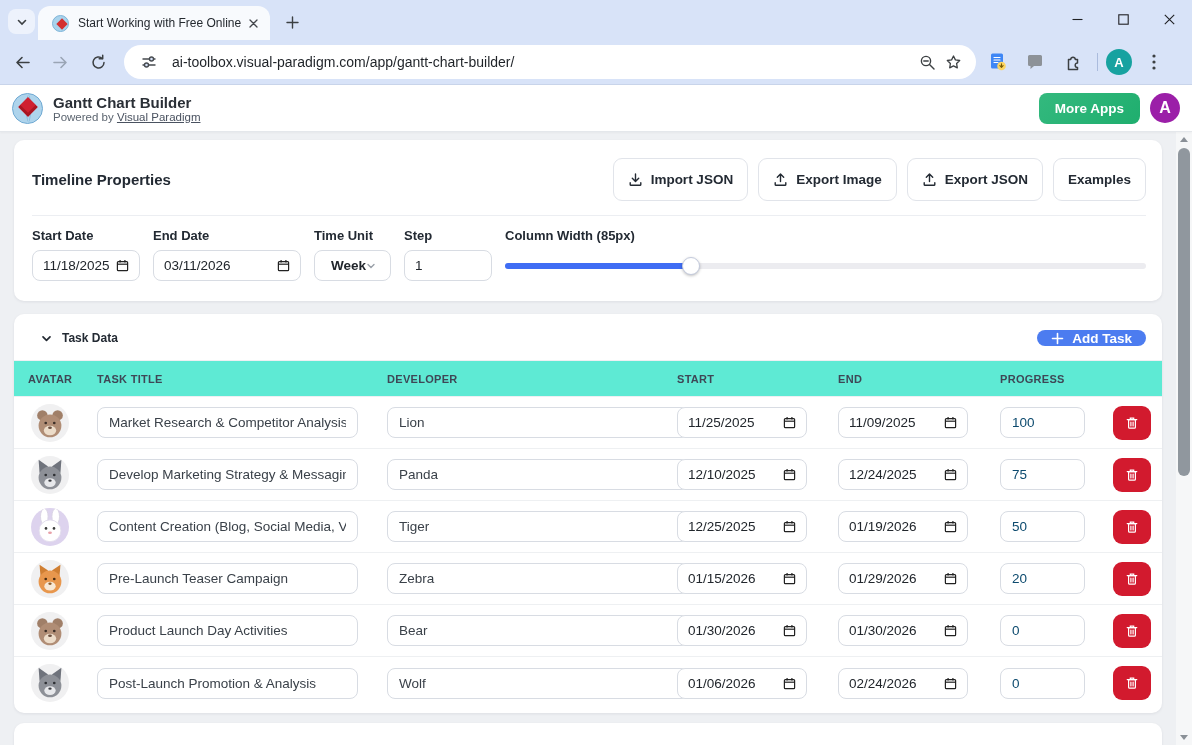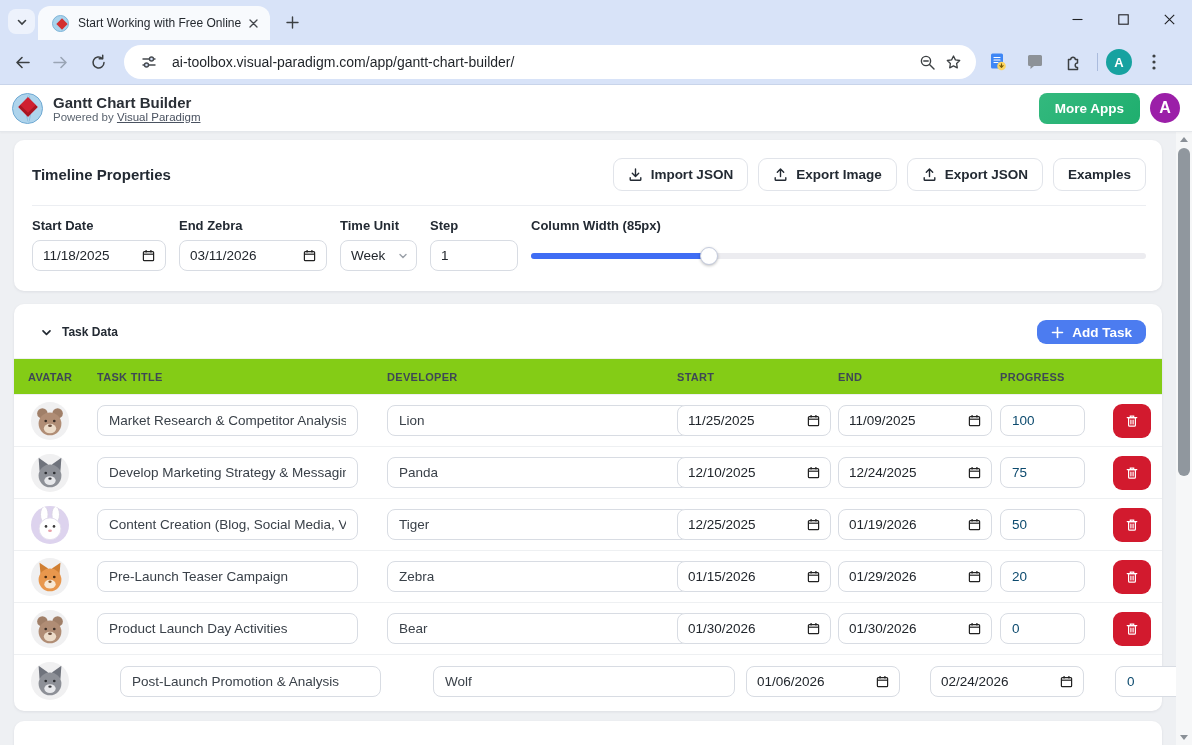--- a/index.html
+++ b/index.html
@@ -53,58 +53,58 @@
 
   .content { position:absolute; left:0; top:47px; width:1176px; height:613px; overflow:hidden; padding:8px 14px 0 14px; }
   .card { background:#fff; border-radius:10px; box-shadow:0 1px 3px rgba(20,30,50,.08); }
 
   
   .card-timeline { padding:18px 16px 20px 14px; }
   .tl-top { display:flex; align-items:center; }
   .tl-heading { font-size:15px; font-weight:bold; color:#232a33; margin-left:4px; }
   .tl-buttons { margin-left:auto; display:flex; gap:10px; }
   .btn-outline { display:flex; align-items:center; gap:8px; background:#fff; border:1px solid #e1e4ea; border-radius:9px;
-    height:33px; padding:0 14px; font-size:13.5px; font-weight:bold; color:#232a33; cursor:pointer;
+    height:43px; padding:0 14px; font-size:13.5px; font-weight:bold; color:#232a33; cursor:pointer;
     font-family:"Liberation Sans",sans-serif; }
   .tl-divider { height:1px; background:#eceef2; margin:14px 0 12px 4px; }
   .tl-form { display:flex; align-items:flex-start; gap:13px; padding-left:4px; }
   .field label { display:block; font-size:13px; font-weight:bold; color:#232a33; margin-bottom:7px; }
   .inp, .datefield, .selectfield { height:31px; border:1px solid #d8dce3; border-radius:8px; background:#fff;
     font-size:13.5px; color:#21262c; font-family:"Liberation Sans",sans-serif; }
   .inp { padding:0 10px; }
   .datefield { display:flex; align-items:center; justify-content:space-between; padding:0 10px; cursor:text; }
-  .selectfield { display:flex; align-items:center; justify-content:space-between; padding:0 8px 0 10px; cursor:pointer; }
-  .w-start { width:134px; } .w-end { width:148px; } .w-unit { width:77px; } .w-step { width:88px; }
+  .selectfield { display:flex; align-items:center; justify-content:center; padding:0 8px 0 10px; cursor:pointer;font-weight:bold; }
+  .w-start { width:108px; } .w-end { width:148px; } .w-unit { width:77px; } .w-step { width:88px; }
   .field-slider { flex:1; }
   .slider { position:relative; height:31px; }
   .slider-track { position:absolute; left:0; right:0; top:13px; height:6px; background:#ececf0; border-radius:3px; }
   .slider-fill { position:absolute; left:0; top:13px; height:6px; background:#3f6df4; border-radius:3px; }
   .slider-thumb { position:absolute; top:7px; width:18px; height:18px; border-radius:50%; background:#fff;
     border:1px solid #c4cbdd; box-shadow:0 1px 3px rgba(0,0,0,.25); cursor:grab; }
 
   
   .card-tasks { margin-top:13px; padding-bottom:4px; }
   .td-top { display:flex; align-items:center; padding:16px 16px 14px 26px; }
   .td-heading-wrap { display:flex; align-items:center; gap:9px; cursor:pointer; }
   .td-heading { font-size:12px; font-weight:bold; color:#232a33; }
   .btn-add { margin-left:auto; display:flex; align-items:center; gap:8px; background:#4c7cf0; border:none; border-radius:9px;
-    height:24px; padding:0 14px; color:#fff; font-size:13.5px; font-weight:bold; cursor:pointer; font-family:"Liberation Sans",sans-serif; }
+    height:16px; padding:0 14px; color:#fff; font-size:13.5px; font-weight:bold; cursor:pointer; font-family:"Liberation Sans",sans-serif; }
 
   .tgrid { display:grid; grid-template-columns:69px 290px 290px 161px 162px 113px auto; align-items:center; padding:0 16px 0 14px; }
-  .thead { background:#84cc16; height:37px; border-top:1px solid #eef0f3; border-bottom:1px solid #eef0f3; }
+  .thead { background:#5eead4; height:37px; border-top:1px solid #eef0f3; border-bottom:1px solid #eef0f3; }
   .th { font-size:11px; font-weight:bold; color:#3e4756; letter-spacing:.3px; }
   .trow { height:52px; border-bottom:1px solid #eef0f2; }
-  .trow:last-child { border-bottom:none;gap:23px; }
+  .trow:last-child { border-bottom:none; }
   .avatar { width:38px; height:38px; border-radius:50%; background:#f0f0f1; margin-left:3px; overflow:hidden;
     display:flex; align-items:center; justify-content:center; }
   .avatar.bg-purple { background:#ddd3ee; }
   .cell-inp { width:261px; height:31px; border:1px solid #d8dce3; border-radius:8px; padding:0 11px;
     font-size:13.5px; color:#3a4149; font-family:"Liberation Sans",sans-serif; }
   .dev-inp { width:302px; }
-  .date-inp { width:154px; }
+  .date-inp { width:130px; }
   .prog-inp { width:85px; color:#0c4a6e; }
   .btn-del { width:38px; height:34px; background:#d21a2e; border:none; border-radius:9px; cursor:pointer;
     display:flex; align-items:center; justify-content:center; }
 
   
   .card-preview { margin-top:10px; height:60px; padding:17px 16px 0 26px; }
 
   
   .scrollbar { position:absolute; right:0; top:47px; width:16px; height:613px; background:#f6f7f8; }
   .sb-thumb { position:absolute; left:2px; top:16px; width:12px; height:328px; background:#90979e; border-radius:7px; }
@@ -282,21 +282,21 @@
           <div class="datefield w-start">
             <span>11/18/2025</span>
             <svg width="13" height="13" viewBox="0 0 14 14">
                 <rect x="1.5" y="2.8" width="11" height="9.7" rx="1" fill="none" stroke="#222" stroke-width="1.3"></rect>
                 <path d="M1.5 5.6h11" stroke="#222" stroke-width="1.3"></path>
                 <path d="M4.4 1.2v2.6M9.6 1.2v2.6" stroke="#222" stroke-width="1.3"></path>
               </svg>
           </div>
         </div>
         <div class="field">
-          <label>End Zebra</label>
+          <label>End Date</label>
           <div class="datefield w-end">
             <span>03/11/2026</span>
             <svg width="13" height="13" viewBox="0 0 14 14">
                 <rect x="1.5" y="2.8" width="11" height="9.7" rx="1" fill="none" stroke="#222" stroke-width="1.3"></rect>
                 <path d="M1.5 5.6h11" stroke="#222" stroke-width="1.3"></path>
                 <path d="M4.4 1.2v2.6M9.6 1.2v2.6" stroke="#222" stroke-width="1.3"></path>
               </svg>
           </div>
         </div>
         <div class="field">

